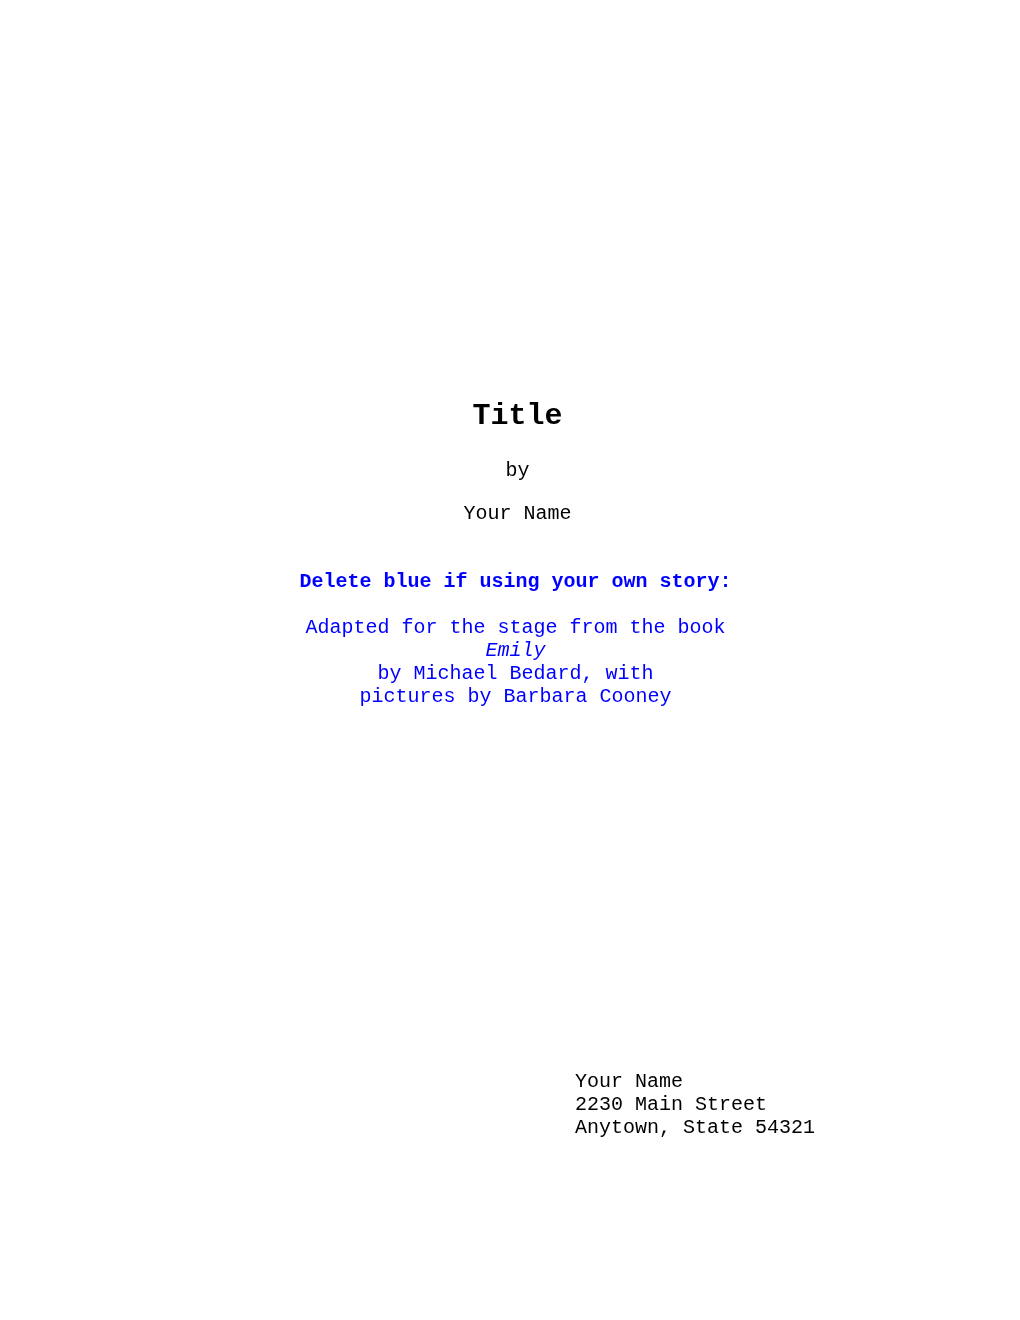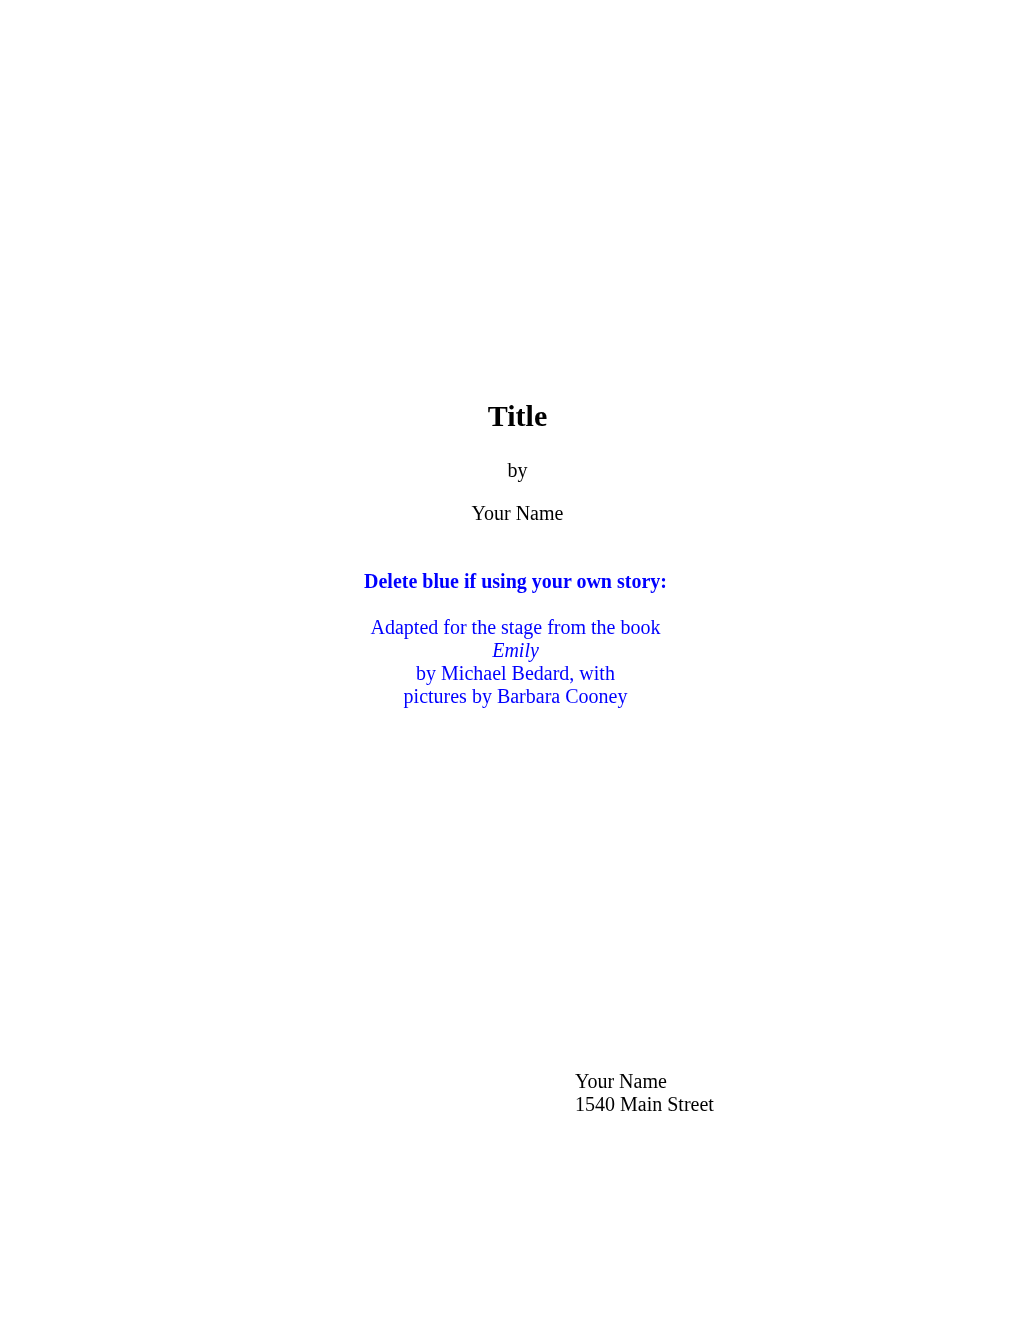--- a/index.html
+++ b/index.html
@@ -17,21 +17,20 @@
     -webkit-font-smoothing: none;
   }
 
   .page {
     position: absolute;
     top: 0;
     left: 0;
     width: 1020px;
     height: 1320px;
     background: #ffffff;
-    font-family: Liberation Serif, serif;
   }
 
   
   .title-block {
     position: absolute;
     left: 0;
     top: 398px;
     width: 1035px;
     text-align: center;
   }
@@ -123,16 +122,17 @@
     <div class="blue-lines">
       <div class="blue-line">Adapted for the stage from the book</div>
       <div class="blue-line italic">Emily</div>
       <div class="blue-line">by Michael Bedard, with</div>
       <div class="blue-line">pictures by Barbara Cooney</div>
     </div>
   </div>
 
   <div class="contact-block">
     <div class="contact-line">Your Name</div>
-    <div class="contact-line">1540 Main Street</div>
+    <div class="contact-line">2230 Main Street</div>
+    <div class="contact-line">Anytown, State 54321</div>
   </div>
 
 </div>
 
 </body></html>

